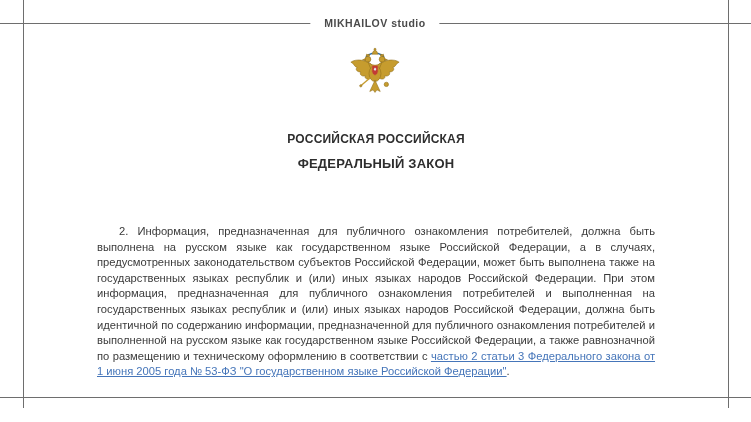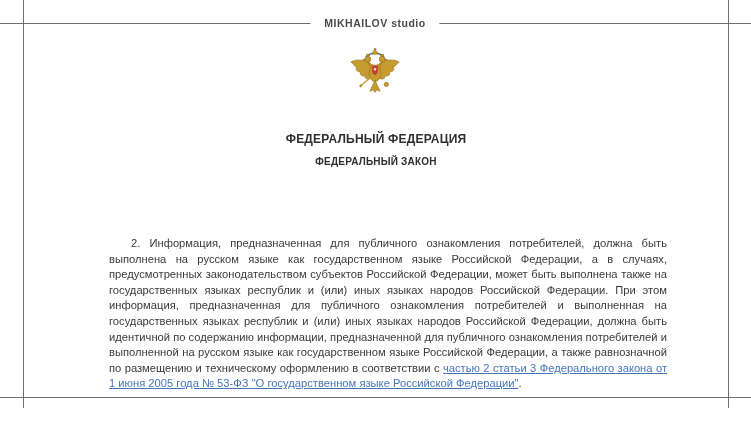--- a/index.html
+++ b/index.html
@@ -27,25 +27,25 @@
   .emblem {
     position:absolute; top:47px; left:375px;
     transform:translateX(-50%);
   }
   .doc-title {
     position:absolute; left:97px; width:558px;
     text-align:center; font-weight:700; color:#2e2e2e;
     white-space:nowrap;
   }
   .t1 { top:132px; font-size:12px; letter-spacing:0.2px; }
-  .t2 { top:156px; font-size:10px; letter-spacing:0.2px; }
+  .t2 { top:156px; font-size:13px; letter-spacing:0.2px; }
   .subject { top:199px; font-size:11.5px; white-space:nowrap; }
   .body-par {
     position:absolute; top:224px; left:97px; width:558px;
-    margin:12px;
+    margin:0;
     font-size:11.2px; line-height:15.6px;
     color:#3a3a3a;
     text-align:justify;
     text-indent:22px;
   }
   .body-par a { color:#4575b9; text-decoration:underline; }
 </style>
 </head>
 <body>
 
@@ -87,18 +87,18 @@
       <path d="M25,32.5 L15,41" fill="none" stroke="#c69c2e" stroke-width="1.4"></path>
       <circle cx="15" cy="41" r="1.2"></circle>
 
       <circle cx="42" cy="39.5" r="2.3"></circle>
 
       <path d="M26.7,19.3 h6.6 v6.6 q0,2.9 -3.3,4.2 q-3.3,-1.3 -3.3,-4.2 Z" fill="#c23b35" stroke="#c69c2e" stroke-width="0.7"></path>
       <path d="M28.6,23.4 l1.4,-1.8 l1.5,1.6 l-1.4,2.2 Z" fill="#e9ecf5" stroke="none"></path>
     </g>
   </svg>
 
-  <div class="doc-title t1">ФЕДЕРАЛЬНЫЙ ФЕДЕРАЦИЯ</div>
+  <div class="doc-title t1">РОССИЙСКАЯ РОССИЙСКАЯ</div>
   <div class="doc-title t2">ФЕДЕРАЛЬНЫЙ ЗАКОН</div>
 
   <p class="body-par"><span>2. Информация, предназначенная для публичного ознакомления потребителей, должна быть выполнена на русском языке как государственном языке Российской Федерации, а в случаях, предусмотренных законодательством субъектов Российской Федерации, может быть выполнена также на государственных языках республик и (или) иных языках народов Российской Федерации. При этом информация, предназначенная для публичного ознакомления потребителей и выполненная на государственных языках республик и (или) иных языках народов Российской Федерации, должна быть идентичной по содержанию информации, предназначенной для публичного ознакомления потребителей и выполненной на русском языке как государственном языке Российской Федерации, а также равнозначной по размещению и техническому оформлению в соответствии с </span><a href="#">частью 2 статьи 3 Федерального закона от 1 июня 2005 года № 53-ФЗ "О государственном языке Российской Федерации"</a><span>.</span></p>
 
 </div>
 
 </body></html>

